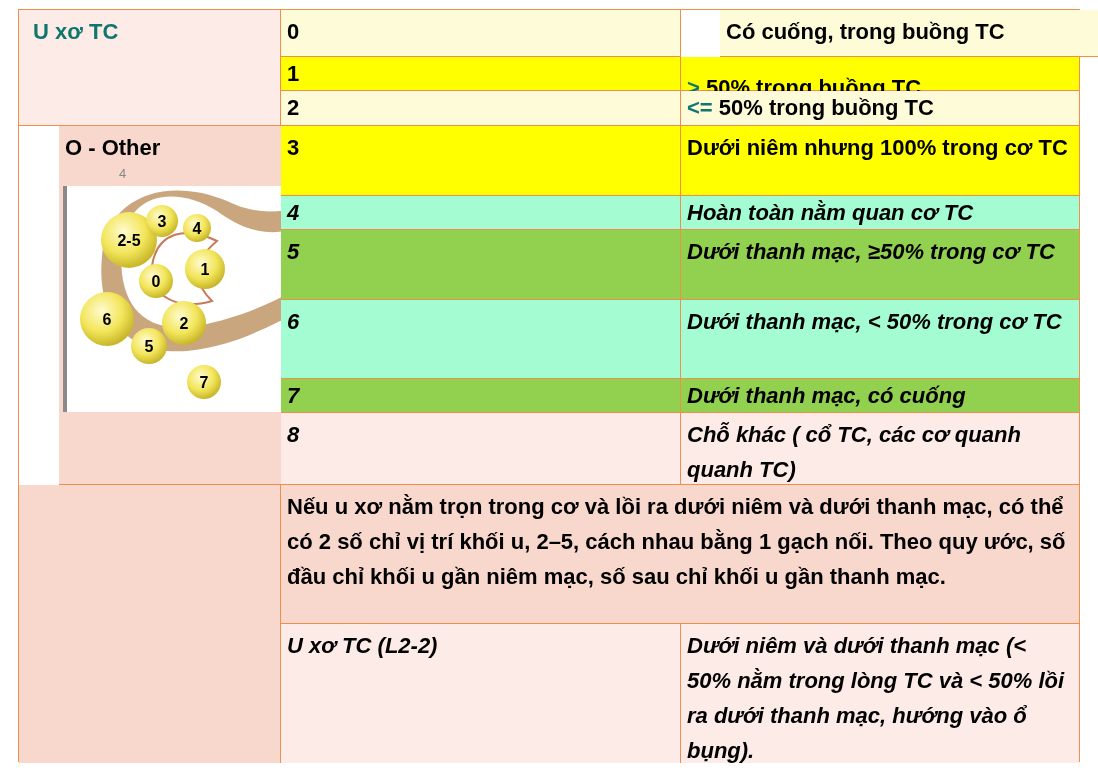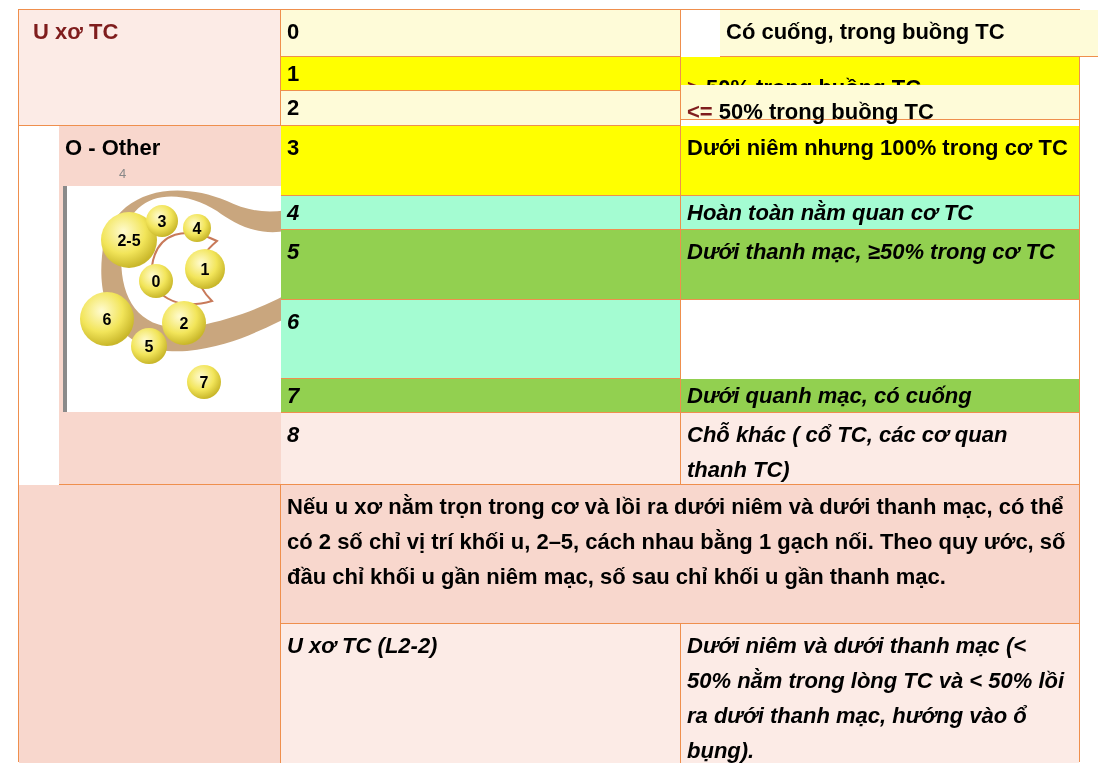--- a/index.html
+++ b/index.html
@@ -14,21 +14,21 @@
   .c2 { left: 262px; width: 400px; }
   .c3 { left: 662px; width: 398px; border-right: none; }
   .c23 { left: 262px; width: 798px; border-right: none; }
   .it { font-style: italic; }
   .lt-yellow { background: #fefbd8; }
   .yellow { background: #ffff00; }
   .mint { background: #a4fcd2; }
   .green { background: #92d050; }
   .pink { background: #fcebe6; }
   .pink2 { background: #f8d7cd; }
-  .red { color: #7f1d1d; }
+  .red { color: #0f766e; }
   .sub { position: absolute; left: 60px; top: 30px; font-size: 13px; font-weight: normal; color: #888; }
   .diagram { position: absolute; left: 8px; top: 60px; width: 244px; height: 226px; background: #fff;
              box-shadow: -4px 0 0 #8a8a8a; }
 </style>
 </head>
 <body>
 
 <div class="tbl">
 
   <div class="cell c1 pink" style="top:0;height:116px;">
@@ -77,37 +77,38 @@
 
   <div class="cell c1 pink2" style="top:475px;height:278px;border-bottom:none;"></div>
 
   <div class="cell c2 lt-yellow" style="top:0;height:47px;"><span>0</span></div>
   <div class="cell c3 lt-yellow" style="top:0;height:47px;margin-left:39px;"><span>Có cuống, trong buồng TC</span></div>
 
   <div class="cell c2 yellow" style="top:47px;height:34px;line-height:30px;padding-top:2px;"><span>1</span></div>
   <div class="cell c3 yellow" style="top:47px;height:34px;line-height:30px;padding-top:16px;"><span class="red">&gt;</span><span style="white-space:pre;"> 50% trong buồng TC</span></div>
 
   <div class="cell c2 lt-yellow" style="top:81px;height:35px;line-height:30px;padding-top:2px;"><span>2</span></div>
-  <div class="cell c3 lt-yellow" style="top:75px;height:35px;line-height:30px;padding-top:12px;"><span class="red">&lt;=</span><span style="white-space:pre;"> 50% trong buồng TC</span></div>
+  <div class="cell c3 lt-yellow" style="top:81px;height:35px;line-height:30px;padding-top:2px;"><span class="red">&lt;=</span><span style="white-space:pre;"> 50% trong buồng TC</span></div>
 
   <div class="cell c2 yellow" style="top:116px;height:70px;"><span>3</span></div>
   <div class="cell c3 yellow" style="top:116px;height:70px;"><span>Dưới niêm nhưng 100% trong cơ TC</span></div>
 
   <div class="cell c2 mint it" style="top:186px;height:34px;line-height:30px;padding-top:2px;"><span>4</span></div>
   <div class="cell c3 mint it" style="top:186px;height:34px;line-height:30px;padding-top:2px;"><span>Hoàn toàn nằm quan cơ TC</span></div>
 
   <div class="cell c2 green it" style="top:220px;height:70px;"><span>5</span></div>
   <div class="cell c3 green it" style="top:220px;height:70px;"><span>Dưới thanh mạc, ≥50% trong cơ TC</span></div>
 
   <div class="cell c2 mint it" style="top:290px;height:79px;"><span>6</span></div>
+  <div class="cell c3 mint it" style="top:290px;height:79px;"><span>Dưới thanh mạc, &lt; 50% trong cơ TC</span></div>
 
   <div class="cell c2 green it" style="top:369px;height:34px;line-height:30px;padding-top:2px;"><span>7</span></div>
-  <div class="cell c3 green it" style="top:369px;height:34px;line-height:30px;padding-top:2px;"><span>Dưới quanh mạc, có cuống</span></div>
+  <div class="cell c3 green it" style="top:369px;height:34px;line-height:30px;padding-top:2px;"><span>Dưới thanh mạc, có cuống</span></div>
 
   <div class="cell c2 pink it" style="top:403px;height:72px;"><span>8</span></div>
-  <div class="cell c3 pink it" style="top:403px;height:72px;"><span>Chỗ khác ( cổ TC, các cơ quan thanh TC)</span></div>
+  <div class="cell c3 pink it" style="top:403px;height:72px;"><span>Chỗ khác ( cổ TC, các cơ quanh quanh TC)</span></div>
 
   <div class="cell c23 pink2" style="top:475px;height:139px;"><span>Nếu u xơ nằm trọn trong cơ và lồi ra dưới niêm và dưới thanh mạc, có thể có 2 số chỉ vị trí khối u, 2–5, cách nhau bằng 1 gạch nối. Theo quy ước, số đầu chỉ khối u gần niêm mạc, số sau chỉ khối u gần thanh mạc.</span></div>
 
   <div class="cell c2 pink it" style="top:614px;height:139px;border-bottom:none;"><span>U xơ TC (L2-2)</span></div>
   <div class="cell c3 pink it" style="top:614px;height:139px;border-bottom:none;"><span>Dưới niêm và dưới thanh mạc (&lt; 50% nằm trong lòng TC và &lt; 50% lồi ra dưới thanh mạc, hướng vào ổ bụng).</span></div>
 
 </div>
 
 </body></html>

